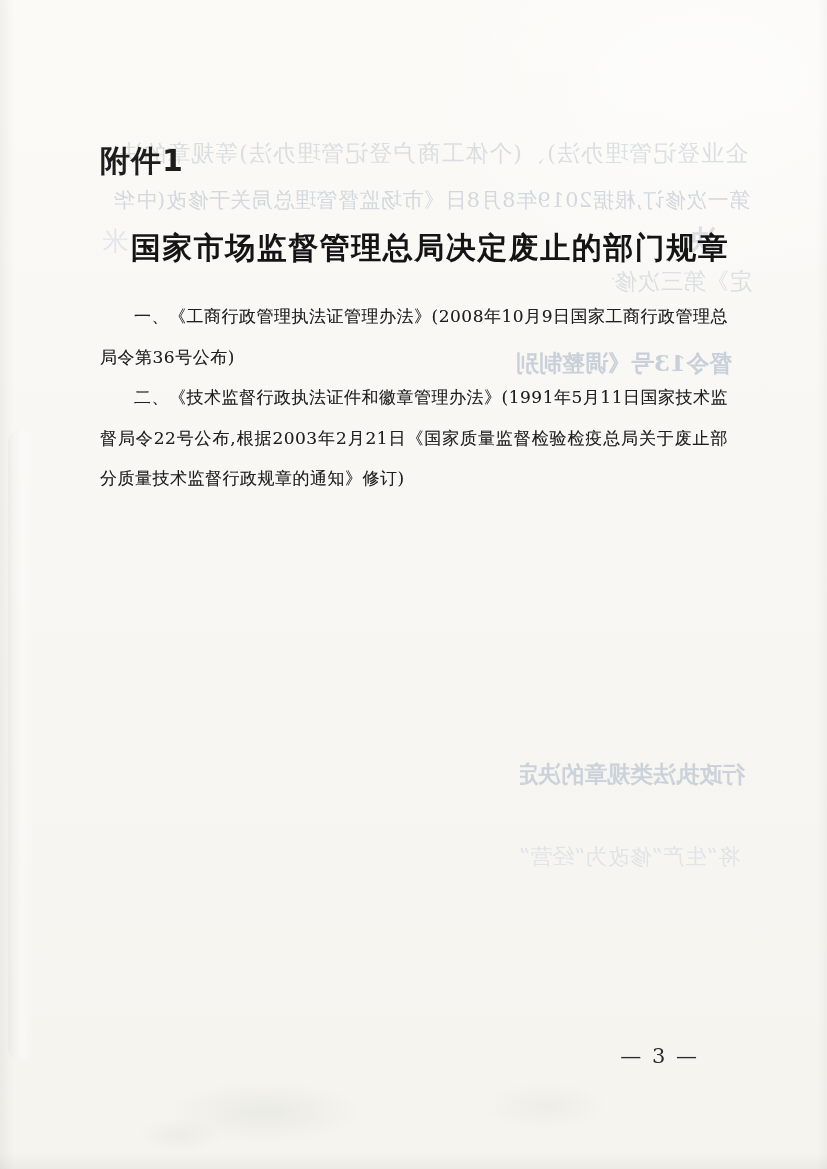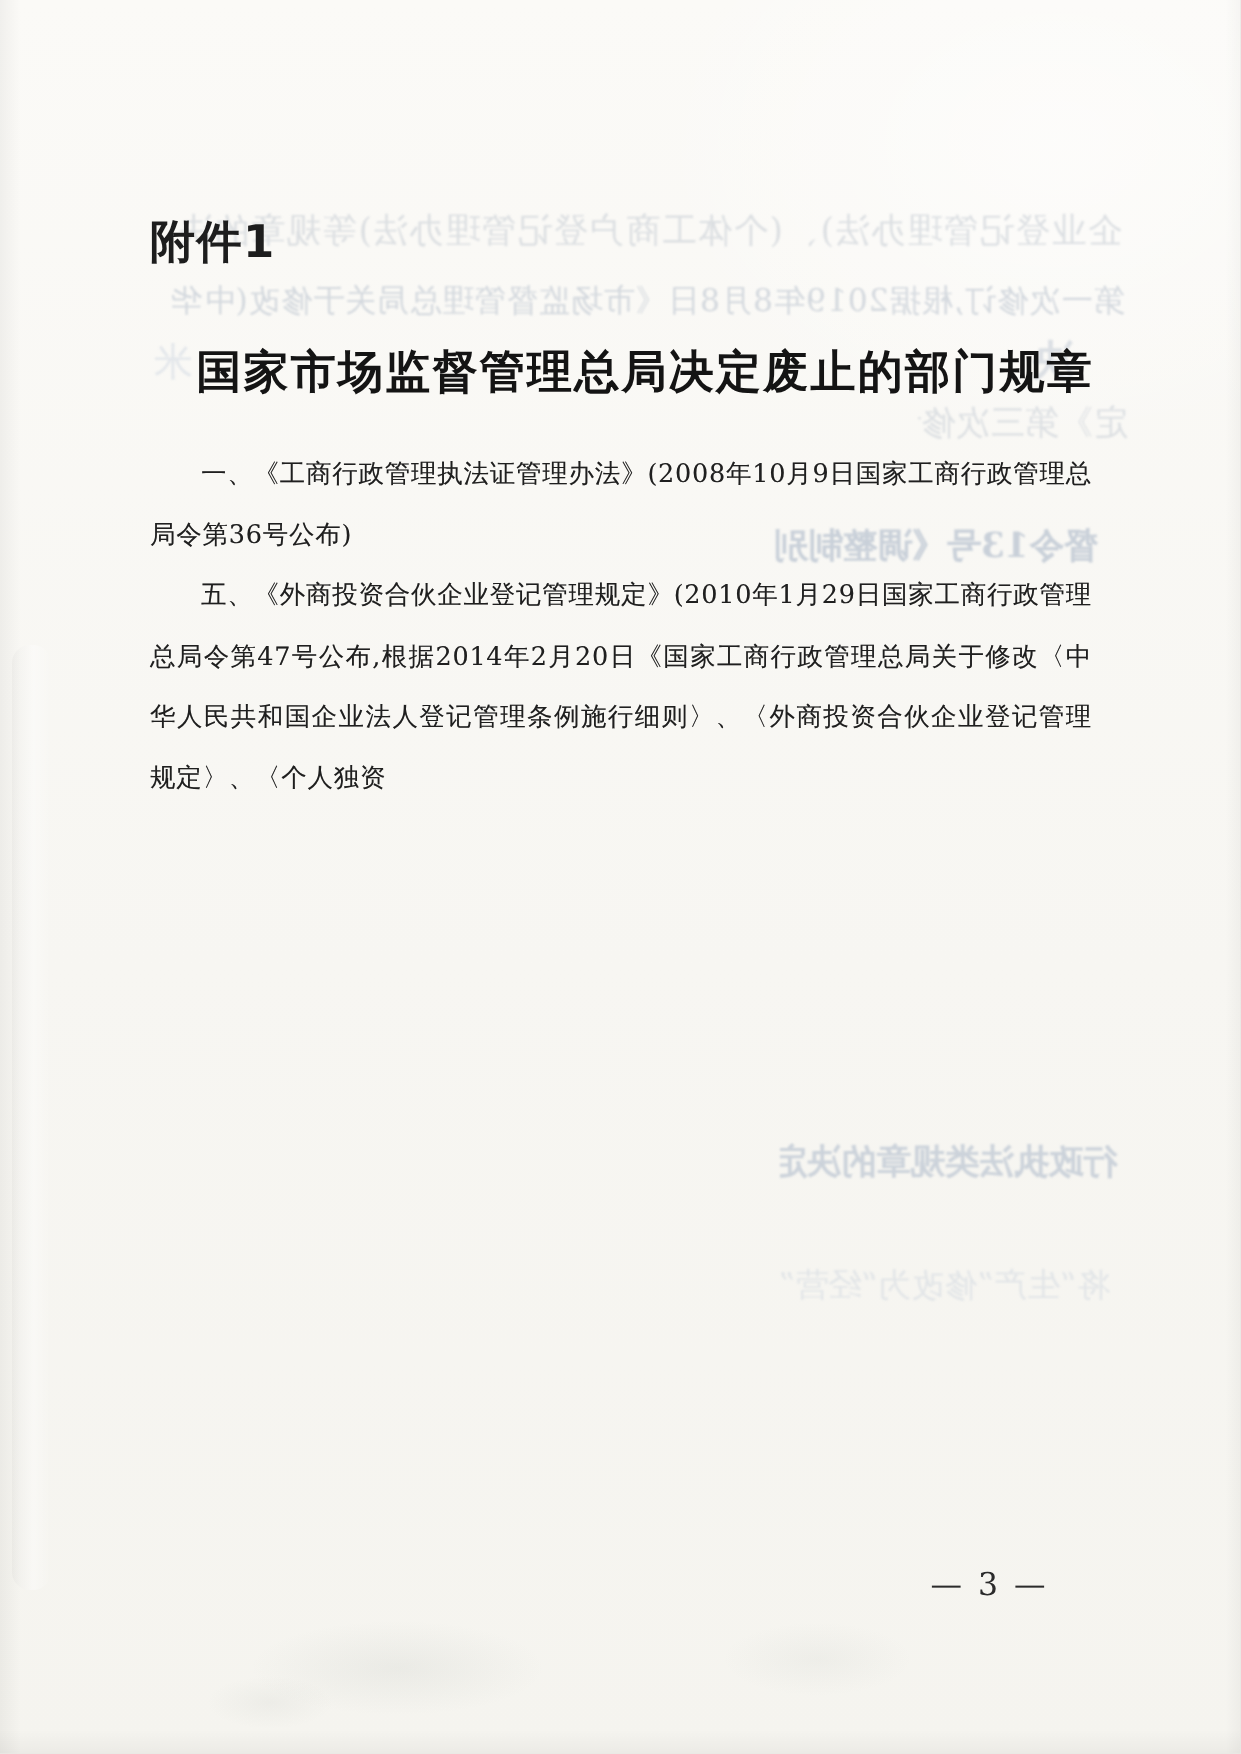--- a/index.html
+++ b/index.html
@@ -91,18 +91,18 @@
   <div class="ghost g6">督令13号《调整制别</div>
   <div class="ghost g7">行政执法类规章的决定</div>
   <div class="ghost g8">将“生产”修改为“经营”</div>
 
   <div class="attachment">附件1</div>
 
   <h1 class="doc-title">国家市场监督管理总局决定废止的部门规章</h1>
 
   <div class="body-text">
     <p>一、《工商行政管理执法证管理办法》(2008年10月9日国家工商行政管理总局令第36号公布)</p>
-    <p>五、《外商投资合伙企业登记管理规定》(2010年1月29日国家工商行政管理总局令第47号公布,根据2014年2月20日《国家工商行政管理总局关于修改〈中华人民共和国企业法人登记管理条例施行细则〉、〈外商投资合伙企业登记管理规定〉、〈个人独资</p>
+    <p>二、《技术监督行政执法证件和徽章管理办法》(1991年5月11日国家技术监督局令22号公布,根据2003年2月21日《国家质量监督检验检疫总局关于废止部分质量技术监督行政规章的通知》修订)</p>
   </div>
 
   <div class="page-number">— 3 —</div>
 
 </div>
 
 </body></html>

